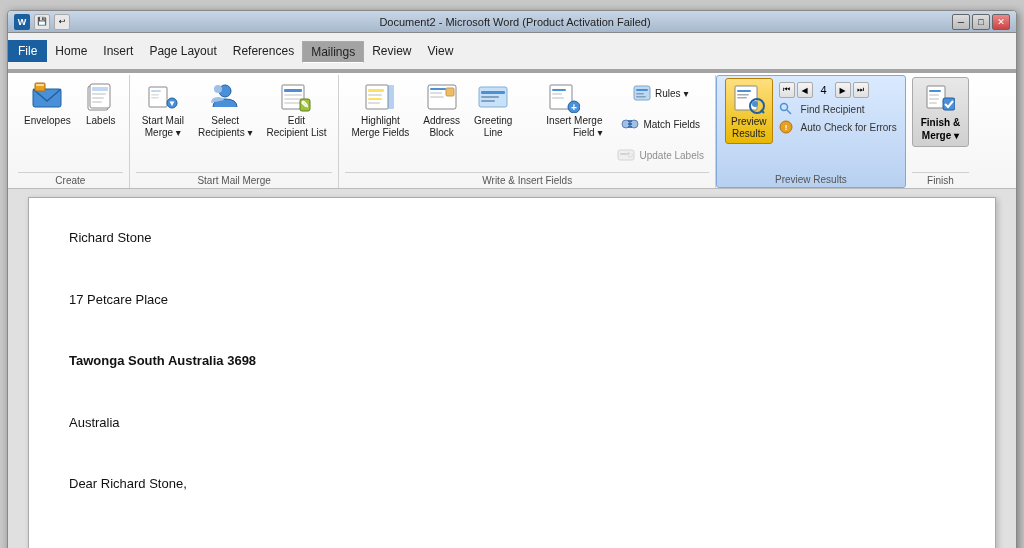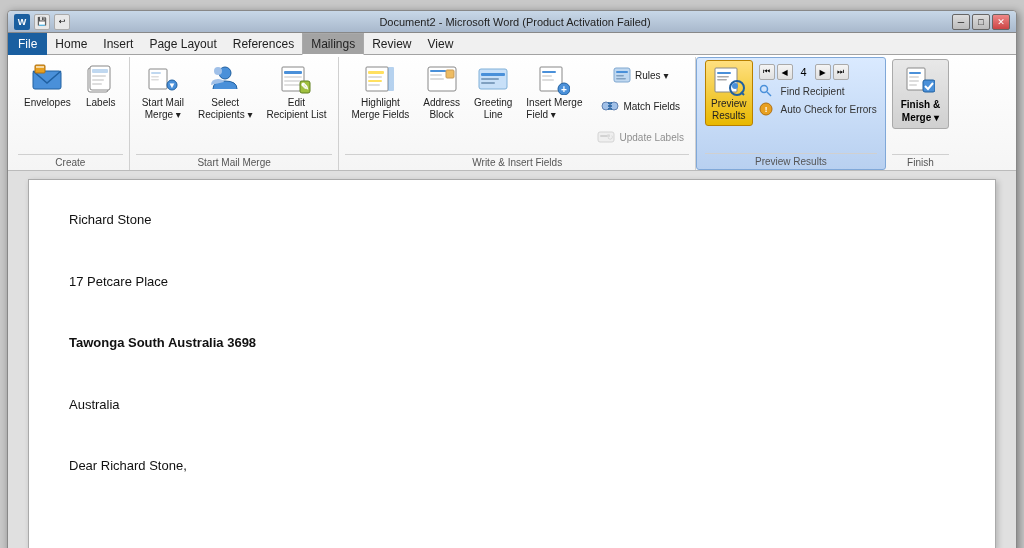--- a/index.html
+++ b/index.html
@@ -62,22 +62,22 @@
       color: white;
       font-size: 9px;
       font-weight: bold;
     }
 
     
     .menu-bar {
       background: #f0f0f0;
       display: flex;
       align-items: center;
-      height: 22px;
-      border-bottom: 1px solid #a3a3a3;
+      height: 40px;
+      border-bottom: 4px solid #a3a3a3;
     }
     .menu-item {
       padding: 2px 8px;
       font-size: 12px;
       color: #222;
       cursor: pointer;
       height: 22px;
       display: flex;
       align-items: center;
     }
@@ -414,21 +414,21 @@
             <div class="ribbon-btn-icon">
               <svg width="32" height="32" viewBox="0 0 32 32">
                 <rect x="2" y="4" width="22" height="24" rx="1" fill="white" stroke="#888" stroke-width="1"></rect>
                 <rect x="4" y="8" width="14" height="2" rx="1" fill="#4a90d9"></rect>
                 <rect x="4" y="12" width="10" height="2" rx="1" fill="#ddd"></rect>
                 <rect x="4" y="16" width="12" height="2" rx="1" fill="#ddd"></rect>
                 <circle cx="26" cy="26" r="6" fill="#4a90d9" stroke="#2060a0" stroke-width="1"></circle>
                 <text x="26" y="29.5" text-anchor="middle" fill="white" font-size="10" font-weight="bold">+</text>
               </svg>
             </div>
-            <div style="font-size:10px;text-align:left;line-height:1.2;">Insert Merge<br>Field ▾</div>
+            <div style="font-size:10px;text-align:right;line-height:1.2;margin-left:20px;">Insert Merge<br>Field ▾</div>
           </div>
 
           <div style="display:flex;flex-direction:column;gap:2px;padding-top:2px;">
             <div class="ribbon-btn-small">
               <div style="display:flex;align-items:center;gap:2px;">
                 <div class="small-icon">
                   <svg width="18" height="18" viewBox="0 0 18 18">
                     <rect x="1" y="2" width="16" height="14" rx="2" fill="#c0d8f0" stroke="#80a8d0" stroke-width="1"></rect>
                     <rect x="3" y="5" width="12" height="2" rx="1" fill="#4a90d9"></rect>
                     <rect x="3" y="9" width="8" height="1.5" rx="1" fill="#80a0c0"></rect>

